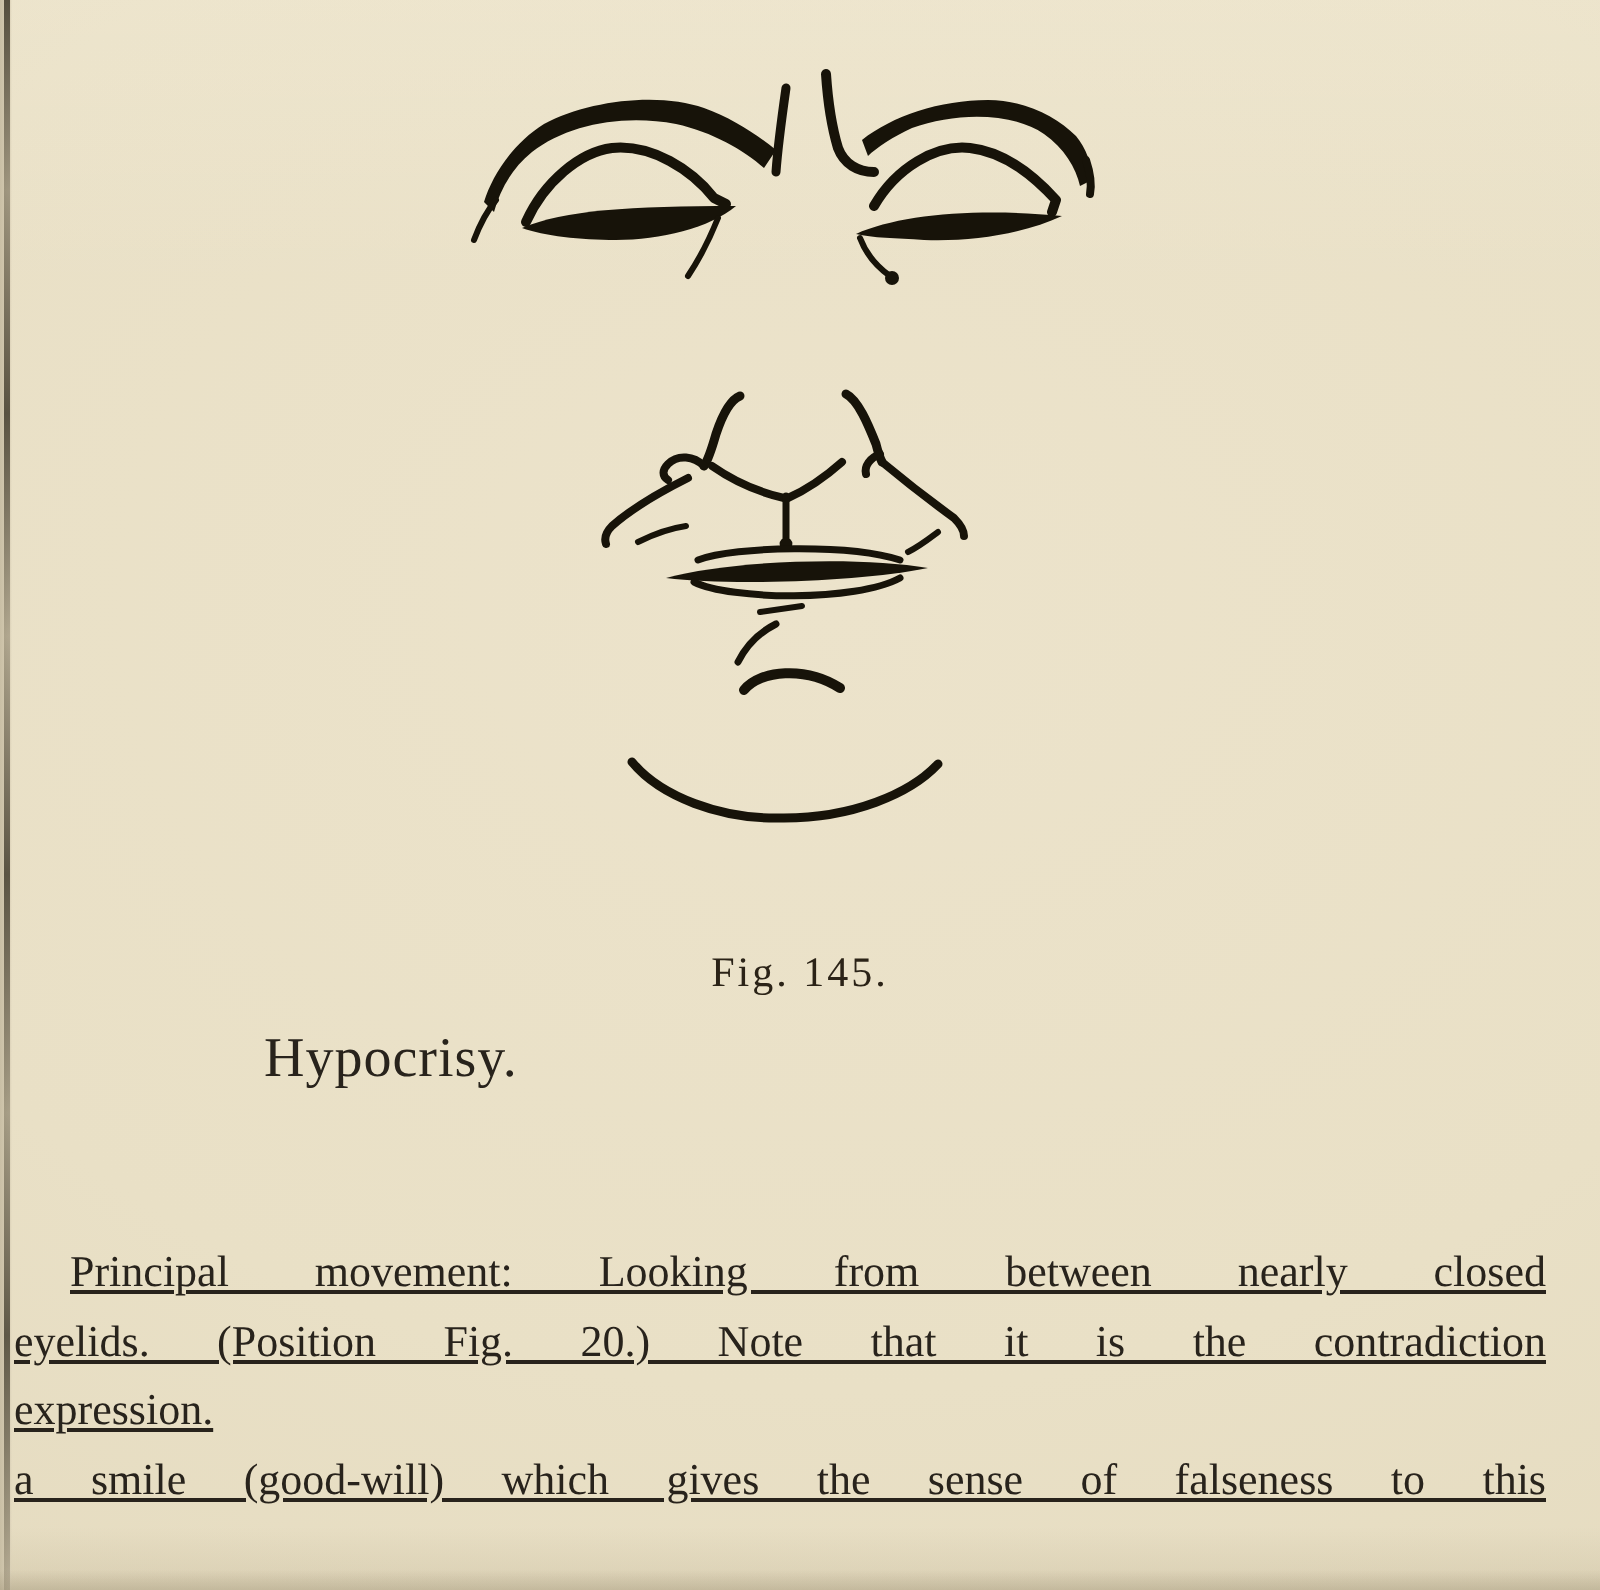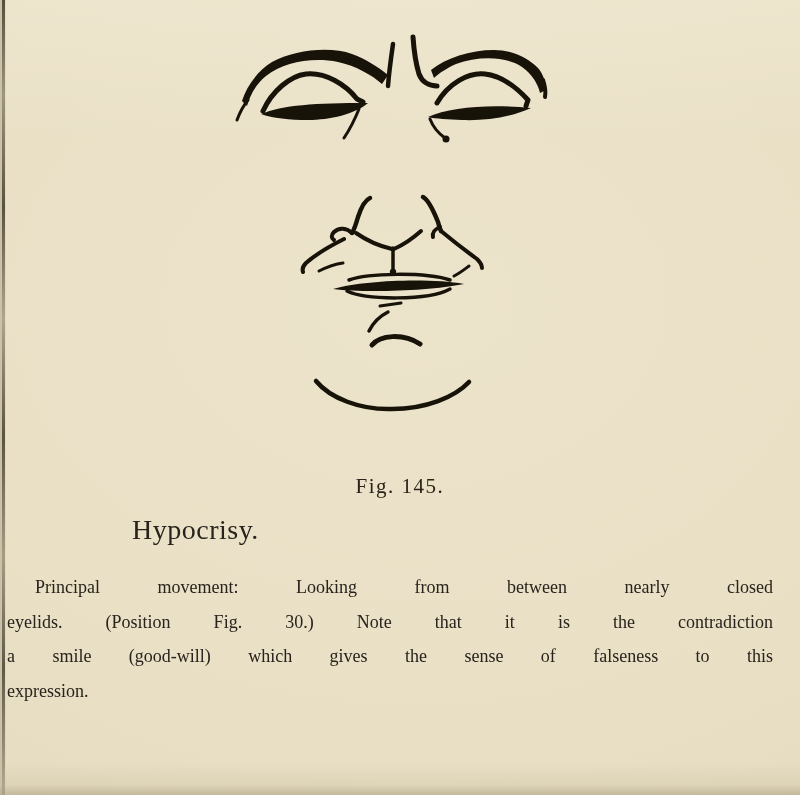--- a/index.html
+++ b/index.html
@@ -34,22 +34,22 @@
   .ink-stroke{fill:none;stroke:#171309;stroke-linecap:round;stroke-linejoin:round;}
   .ink-fill{fill:#171309;stroke:none;}
   .fig-caption{
     position:absolute;left:0;top:447px;width:800px;
     text-align:center;font-size:21px;letter-spacing:1.5px;color:#2b2317;margin-top:27px;
   }
   .labels{position:absolute;left:0;top:514px;width:712px;height:36px;font-size:28px;}
   .label-left{position:absolute;left:132px;top:0;letter-spacing:0.5px;}
   .label-right{position:absolute;left:429px;top:0;letter-spacing:0.5px;}
   .body-text{
-    position:absolute;left:7px;top:570px;width:766px;
-    font-size:18px;line-height:34.6px;color:#28231c;
+    position:absolute;left:7px;top:619px;width:766px;
+    font-size:22px;line-height:34.6px;color:#28231c;text-decoration:underline;
   }
   .jline{text-align:justify;text-align-last:justify;white-space:normal;}
   .jline--first{text-indent:28px;}
   .jline--last{text-align:left;text-align-last:left;}
   .bottom-shade{
     position:absolute;left:0;bottom:0;width:800px;height:10px;
     background:linear-gradient(to top, rgba(140,128,100,0.28), rgba(140,128,100,0));
   }
 </style>
 </head>
@@ -110,19 +110,19 @@
   </svg>
 
   <div class="fig-caption">Fig. 145.</div>
 
   <div class="labels">
     <span class="label-left">Hypocrisy.</span>
   </div>
 
   <div class="body-text">
     <div class="jline jline--first">Principal movement: Looking from between nearly closed</div>
-    <div class="jline">eyelids. (Position Fig. 30.) Note that it is the contradiction</div>
+    <div class="jline">eyelids. (Position Fig. 20.) Note that it is the contradiction</div>
+    <div class="jline jline--last">expression.</div>
     <div class="jline">a smile (good-will) which gives the sense of falseness to this</div>
-    <div class="jline jline--last">expression.</div>
   </div>
 
   <div class="bottom-shade"></div>
 </div>
 
 </body></html>

